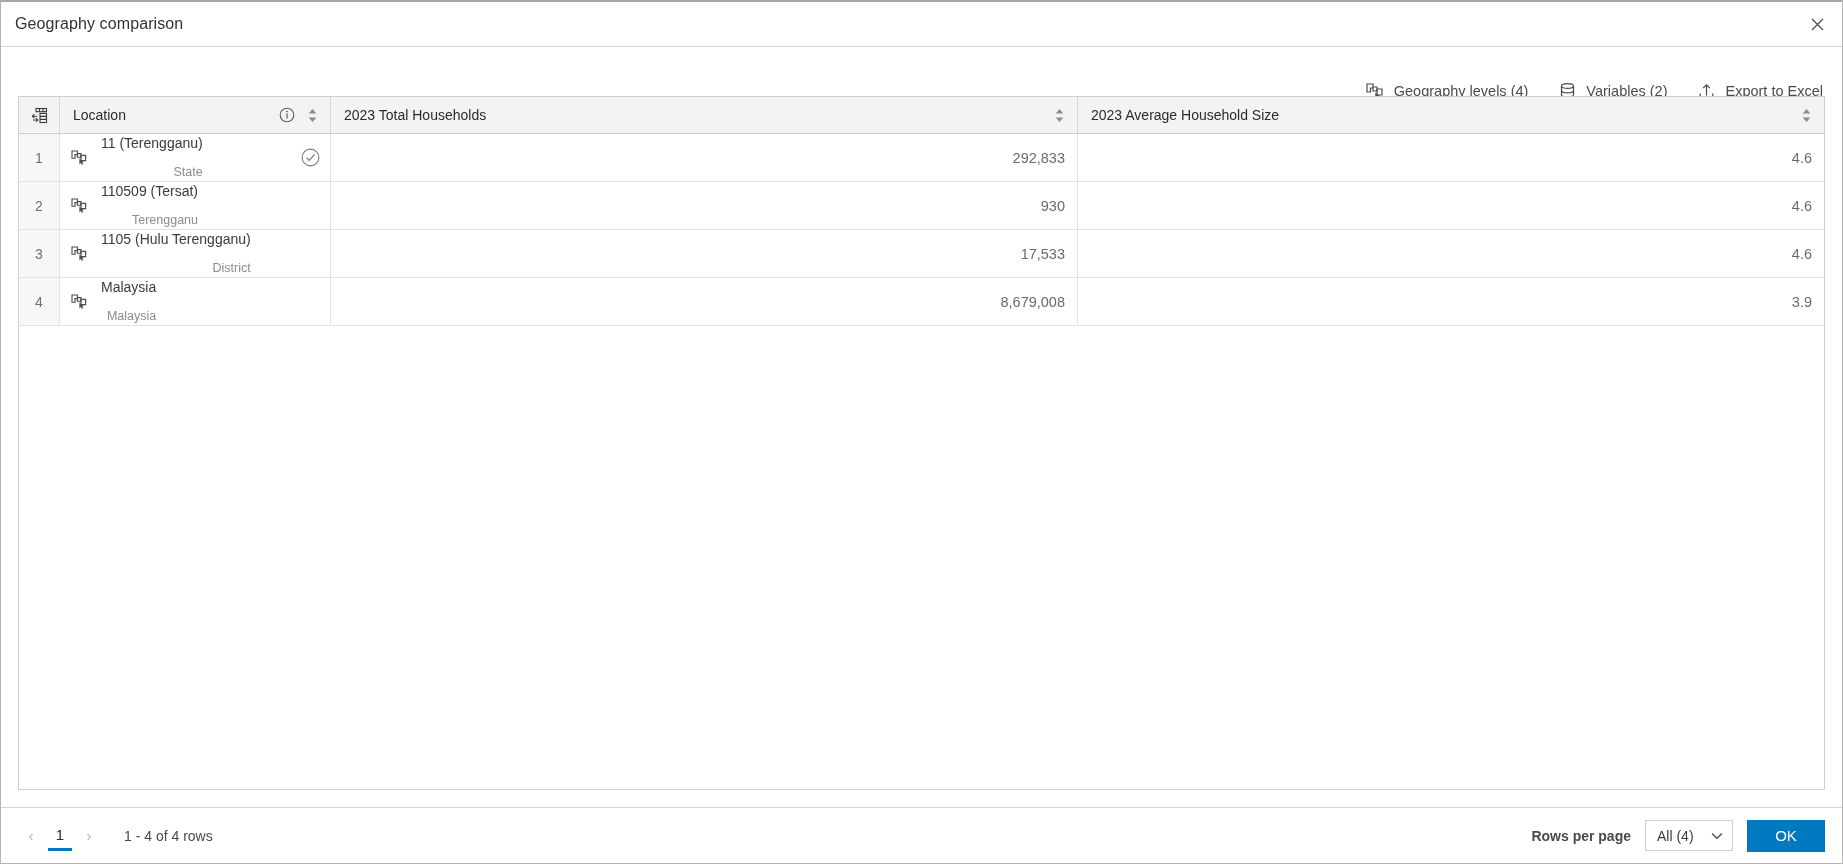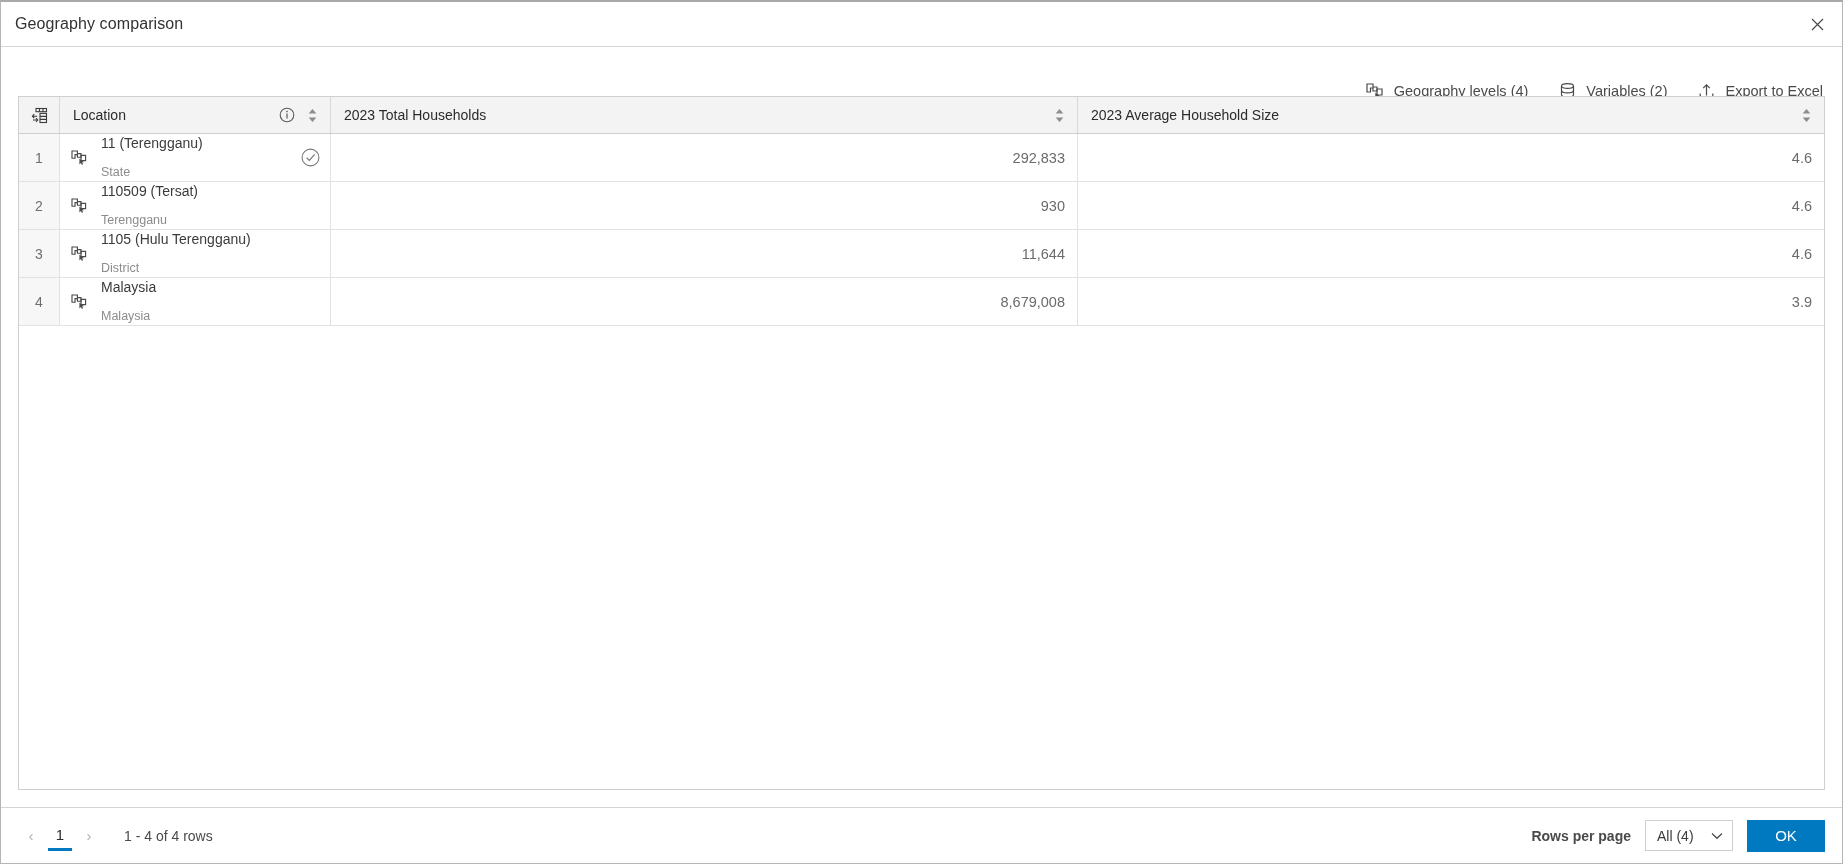--- a/index.html
+++ b/index.html
@@ -174,21 +174,21 @@
   }
   .td-location {
     width: 234px; flex: 0 0 234px;
     padding-left: 4px;
     padding-right: 10px;
     border-right: 1px solid #e2e2e2;
     justify-content: space-between;
   }
   .loc-stack { display: flex; flex-direction: column; gap: 14px; }
   .loc-name { font-size: 14px; color: #3b3b3b; line-height: 16px; }
-  .loc-type { font-size: 12.5px; color: #8c8c8c; line-height: 15px; }
+  .loc-type { font-size: 12.5px; color: #8c8c8c; line-height: 15px; text-align: right; }
   .loc-check { color: #6e6e6e; display: flex; align-items: center; }
 
   .td-num {
     flex: 1 1 0;
     justify-content: flex-end;
     padding-right: 12px;
     color: #6b6b6b;
     font-size: 14.5px;
   }
 
@@ -425,21 +425,21 @@
                 <path d="M10 5.4 H14.6 V10.6 H10 Z" fill="none" stroke="#4a4a4a" stroke-width="1.15"></path>
                 <path d="M8.4 8.5 L8.4 14.4 L9.9 12.9 L11 14.9 L12.1 14.3 L11 12.4 L13 12.2 Z" fill="#4a4a4a"></path>
               </svg>
             </div>
             <div class="td td-location">
               <span class="loc-stack">
                 <span class="loc-name">1105 (Hulu Terengganu)</span>
                 <span class="loc-type">District</span>
               </span>
             </div>
-            <div class="td td-num">11,644</div>
+            <div class="td td-num">17,533</div>
             <div class="td td-num">4.6</div>
           </div>
           <div class="tr">
             <div class="td td-rownum">4</div>
             <div class="td td-geo-ic">
               <svg width="16" height="15" viewBox="0 0 16 15" aria-hidden="true">
                 <path d="M1 1 H6.4 V3.6 H10 V7.2 H6.4 V4.6 H4 V8.2 H1 Z" fill="none" stroke="#4a4a4a" stroke-width="1.15"></path>
                 <path d="M10 5.4 H14.6 V10.6 H10 Z" fill="none" stroke="#4a4a4a" stroke-width="1.15"></path>
                 <path d="M8.4 8.5 L8.4 14.4 L9.9 12.9 L11 14.9 L12.1 14.3 L11 12.4 L13 12.2 Z" fill="#4a4a4a"></path>
               </svg>

